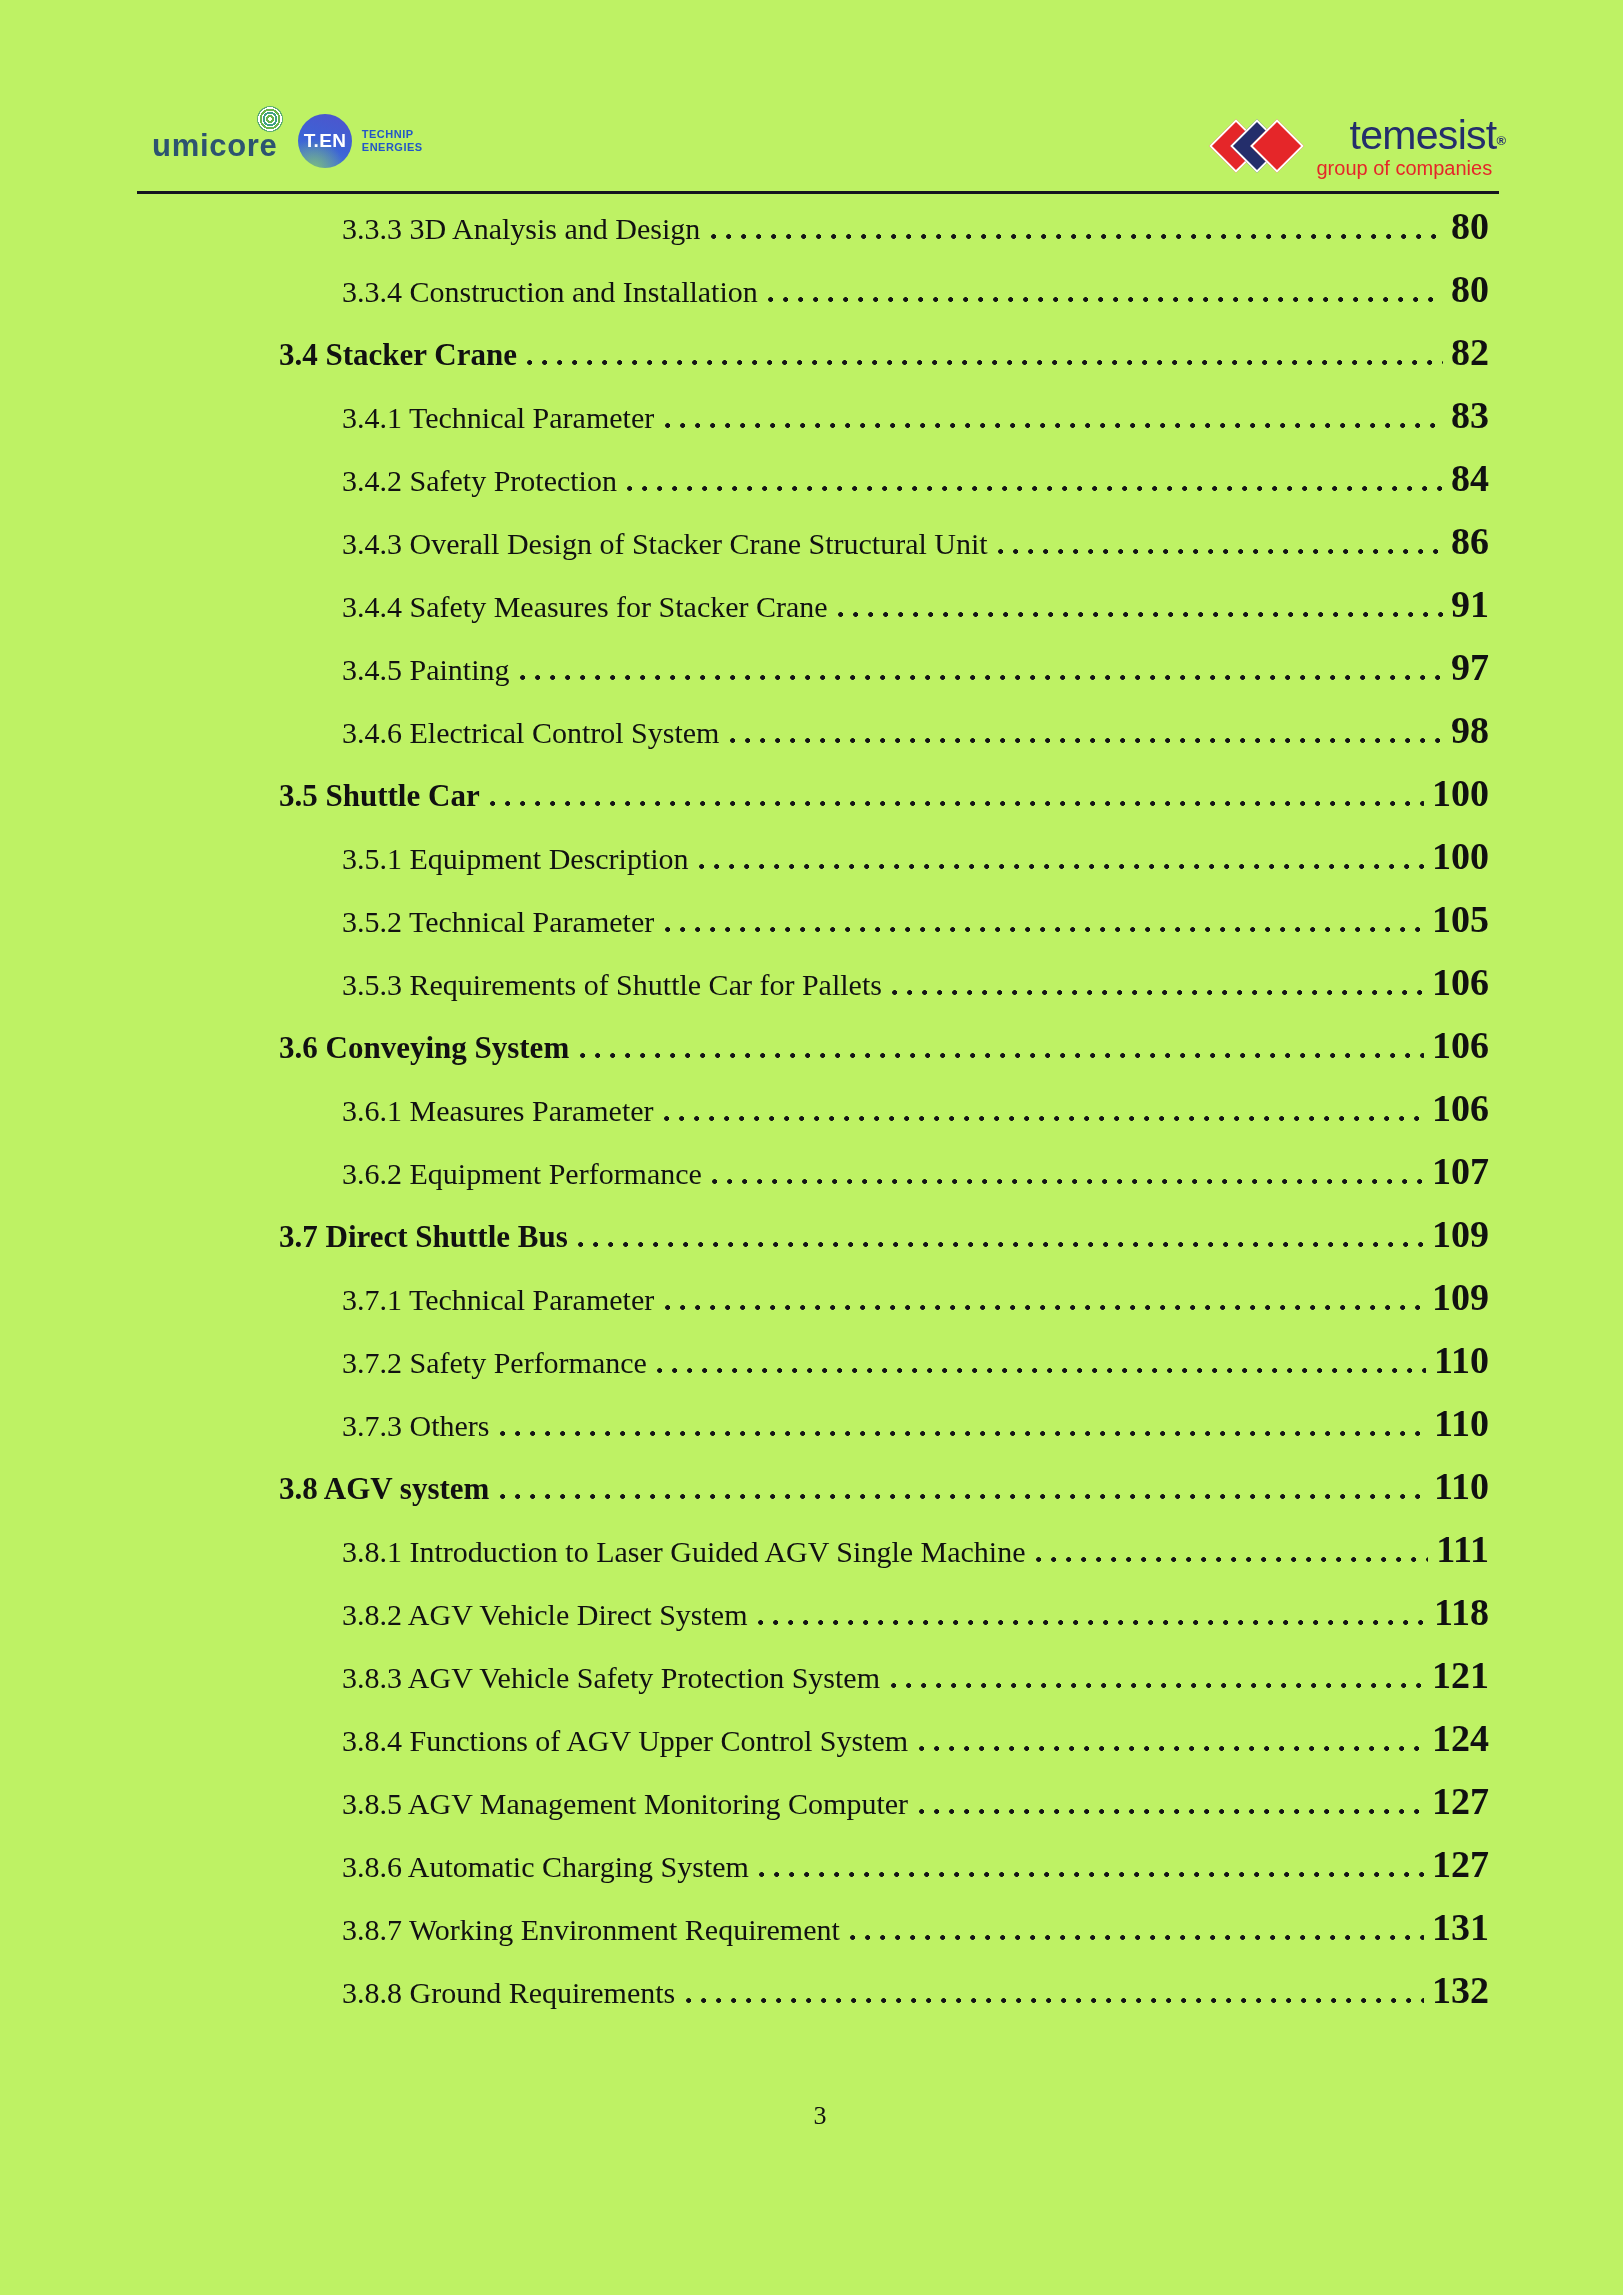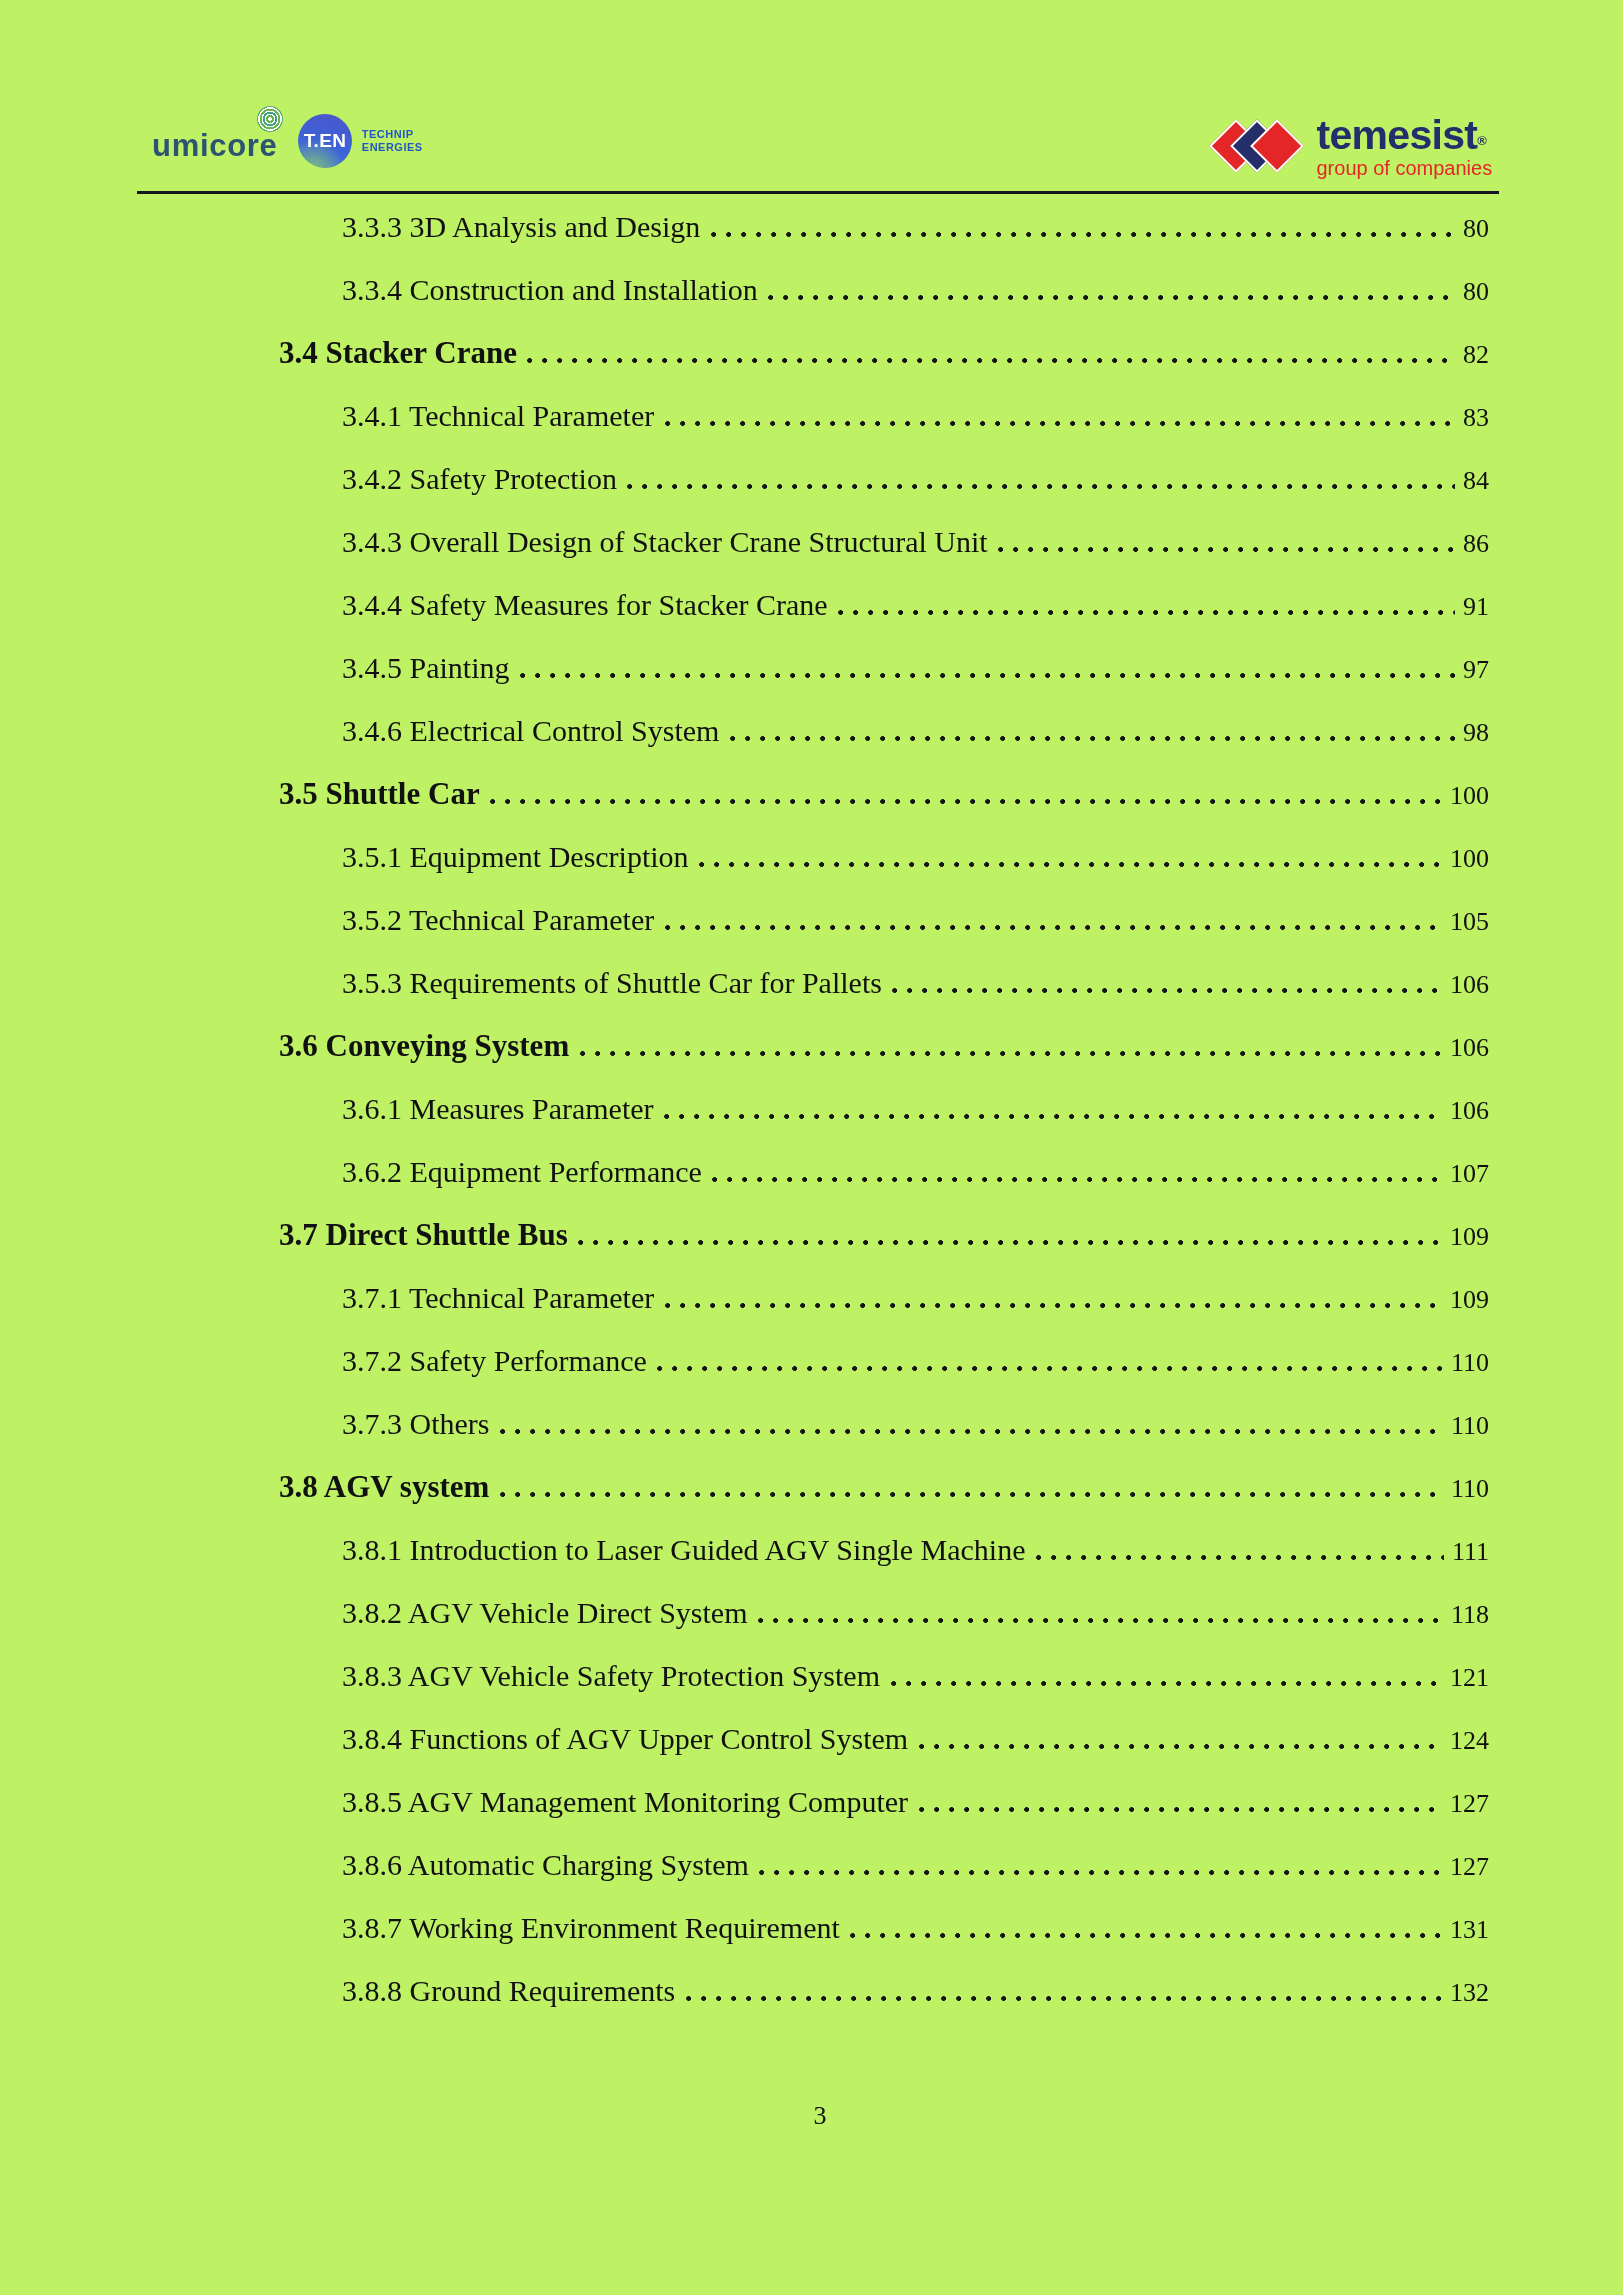--- a/index.html
+++ b/index.html
@@ -61,22 +61,22 @@
   .diamonds { position: relative; width: 98px; height: 72px; }
   .diamond {
     position: absolute; top: 17px; width: 34px; height: 34px;
     transform: rotate(45deg); border: 2.6px solid #ffffff;
   }
   .diamond.d1 { left: 5.2px;  background: #e52629; z-index: 1; }
   .diamond.d2 { left: 25.5px; background: #242e6b; z-index: 2; }
   .diamond.d3 { left: 46px; background: #e52629; z-index: 3; }
   .temesist-block { margin-left: 6.5px; font-family: "Liberation Sans", sans-serif; }
   .temesist-word {
-    font-weight: 700; font-size: 41px; line-height: 1;
-    letter-spacing: -0.7px; color: #242e6b;
+    font-weight: 400; font-size: 41px; line-height: 1;
+    letter-spacing: -0.7px; color: #242e6b; margin-left: 33px;
   }
   .temesist-reg { font-size: 13px; vertical-align: super; font-weight: 700; color: #242e6b; }
   .temesist-tagline {
     margin-top: 2px; font-size: 20px; line-height: 1; color: #e52629;
   }
   .header-rule {
     position: absolute; left: 137px; right: 141px; top: 191px;
     height: 2.6px; background: #15151f;
   }
 
@@ -94,21 +94,21 @@
   .toc-row.section { padding-left: 279px; font-size: 31px; font-weight: 700; }
   .toc-label { white-space: nowrap; }
   .toc-leader {
     flex: 1 1 auto; height: 5.2px;
     margin: 0 7.9px 0 10.5px;
     background-image: radial-gradient(circle at 2.6px 2.6px, #151515 2.2px, rgba(0,0,0,0) 2.6px);
     background-size: 15px 5.2px;
     background-repeat: repeat-x;
     background-position: left bottom;
   }
-  .toc-page { white-space: nowrap; font-weight: 400; font-size: 26px; }
+  .toc-page { white-space: nowrap; font-weight: 700; font-size: 38px; }
 
   
   .footer {
     position: absolute; top: 2101px; left: 0; width: 100%;
     text-align: center; font-size: 26px;
   }
 </style>
 </head>
 <body>
 

